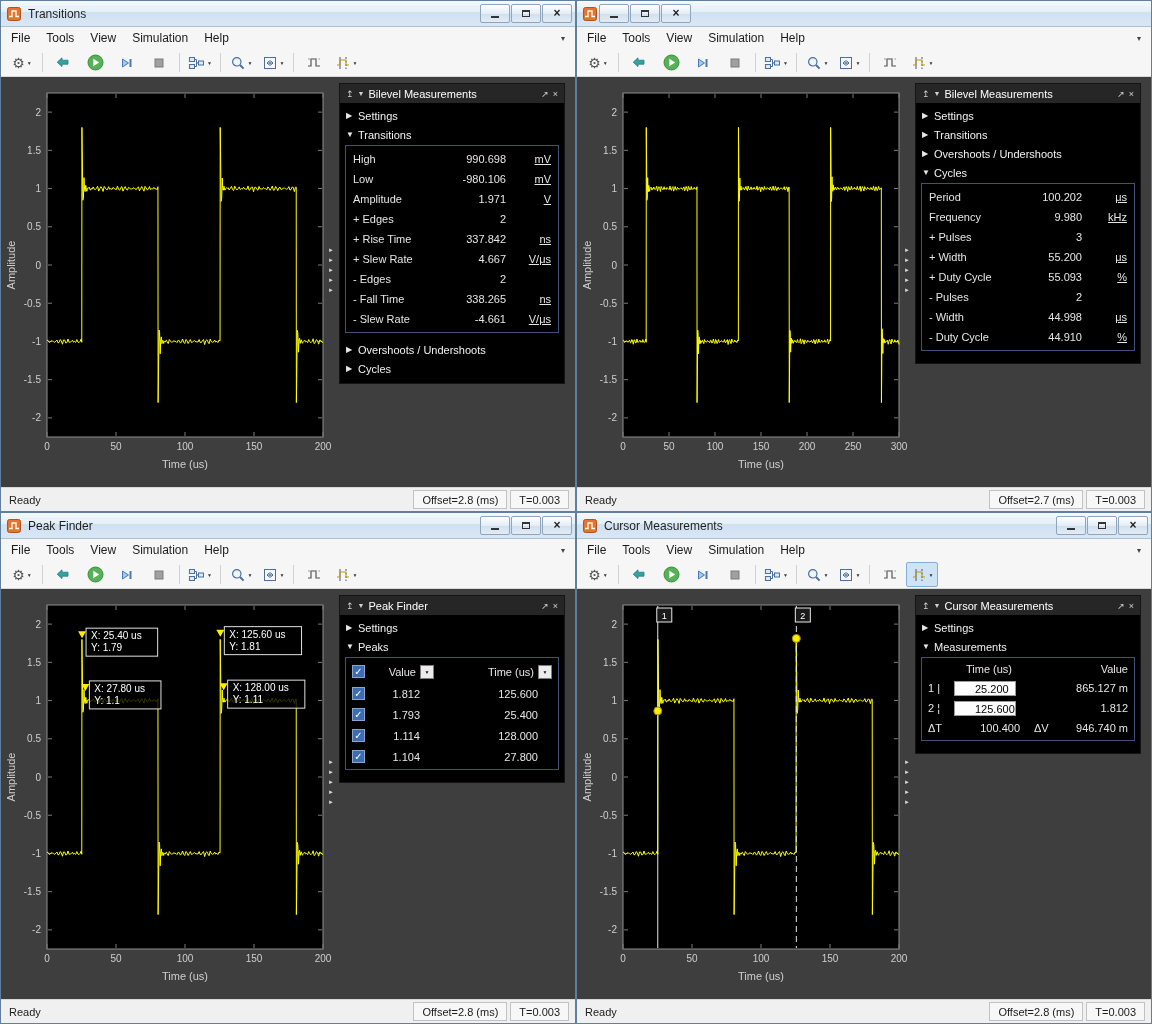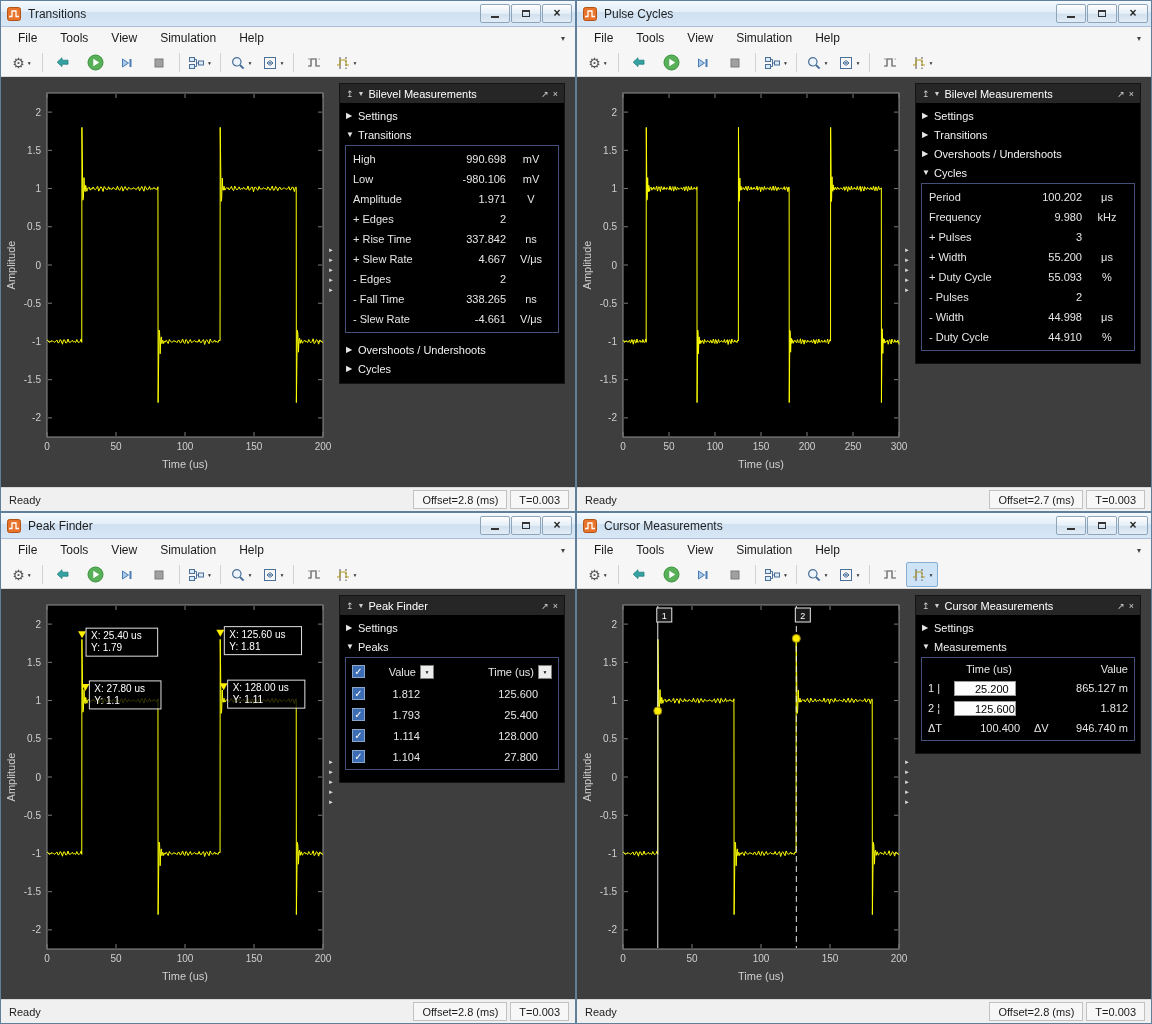--- a/index.html
+++ b/index.html
@@ -8,21 +8,21 @@
   .win{width:576px;height:512px;display:flex;flex-direction:column;background:#be185d;border:1px solid #5f7f9d;box-sizing:border-box;overflow:hidden;}
   .titlebar{height:25px;flex:none;background:linear-gradient(#f4f9fd 0%,#e2eef9 45%,#cfe1f2 46%,#d9e7f5 100%);display:flex;align-items:center;padding:0 3px 0 6px;border-bottom:1px solid #a9c0d8;}
   .app-icon{width:16px;height:14px;flex:none;display:flex;align-items:center;}
   .title{flex:1;font-size:12px;color:#1f1f1f;margin-left:5px;white-space:nowrap;}
   .winbtns{display:flex;gap:1px;}
   .wbtn{width:28px;height:17px;border:1px solid #8fa6ba;border-radius:2px;background:linear-gradient(#ffffff,#e4edf6 50%,#d0dfee 51%,#e2ecf6);display:flex;align-items:center;justify-content:center;}
   .glyph-min{width:8px;height:2px;background:#333;margin-top:7px;}
   .glyph-max{width:8px;height:7px;border:1px solid #333;border-top-width:2px;box-sizing:border-box;}
   .glyph-close{font-size:12px;line-height:11px;color:#222;font-weight:bold;}
   .menubar{height:22px;flex:none;background:#f6f6f6;display:flex;align-items:center;font-size:12px;color:#1a1a1a;padding:0 2px;}
-  .menu-item{padding:3px 8px;cursor:default;margin-left:7px;}
+  .menu-item{padding:3px 8px;cursor:default;}
   .menu-chevron{margin-left:auto;padding-right:8px;color:#444;font-size:8px;}
   .toolbar{height:27px;flex:none;background:#f6f6f6;border-bottom:1px solid #d9d9d9;display:flex;align-items:center;padding:0 5px;}
   .tbtn{height:23px;min-width:24px;display:flex;align-items:center;justify-content:center;padding:0 3px;border:1px solid transparent;border-radius:2px;}
   .win[data-idx="3"] .tbtn-cursors{background:#cfe3f6;border-color:#82aed6;}
   .gear{font-size:14px;color:#555;line-height:14px;}
   .caret{font-size:5px;color:#333;margin-left:2px;}
   .tsep{width:1px;height:19px;background:#d2d2d2;margin:0 4px;flex:none;}
   .scope{flex:1;position:relative;background:#3e3e3e;overflow:hidden;}
   svg.plot{position:absolute;left:0;top:0;width:576px;height:413px;}
   .splitter{position:absolute;left:327px;top:170px;display:flex;flex-direction:column;gap:4px;}
@@ -33,21 +33,21 @@
   .phicon-caret{font-size:7px;}
   .panel-title{flex:1;color:#ffffff;font-weight:normal;font-size:11px;margin-left:2px;white-space:nowrap;}
   .panel-body{padding:2px 0 5px 0;}
   .section-header{height:19px;display:flex;align-items:center;padding:0 6px;color:#f2f2f2;}
   .section-arrow{font-size:8px;color:#e8e8e8;width:12px;flex:none;}
   .section-label{font-size:11px;white-space:nowrap;}
   .rows-box{border:1px solid #44507a;margin:1px 5px 7px 5px;padding:3px 0;background:#000;}
   .m-row{height:20px;display:flex;align-items:center;padding:0 7px;}
   .m-label{flex:1;color:#e6e6e6;white-space:nowrap;}
   .m-num{width:72px;text-align:right;color:#e6e6e6;}
-  .m-unit{width:40px;text-align:center;margin-left:5px;color:#e6e6e6;white-space:nowrap;}
+  .m-unit{width:40px;text-align:right;margin-left:5px;color:#e6e6e6;white-space:nowrap;text-decoration:underline;}
   .peaks-box{padding:2px 0;}
   .pk-row{display:flex;align-items:center;height:21px;padding:0 6px;}
   .pk-head{height:23px;}
   .pk-check{width:13px;height:13px;flex:none;background:#3c6cb4;border:1px solid #89a6cc;color:#fff;font-size:10px;line-height:12px;text-align:center;margin-right:9px;box-sizing:border-box;}
   .pk-val-h{width:42px;text-align:right;margin-right:4px;}
   .pk-drop{width:14px;height:14px;flex:none;background:#ececec;border:1px solid #7d7d7d;color:#111;font-size:5px;display:flex;align-items:center;justify-content:center;box-sizing:border-box;}
   .pk-time-h{flex:1;text-align:right;margin-right:4px;}
   .pk-val{width:46px;text-align:right;}
   .pk-time{flex:1;text-align:right;padding-right:14px;}
   .cur-box{padding:2px 0;}
@@ -306,21 +306,20 @@
   </div>
 </div>
     <div class="win" data-idx="1">
   <div class="titlebar">
     <span class="app-icon">
       <svg width="14" height="14" viewBox="0 0 14 14">
             <rect x="0.5" y="0.5" width="13" height="13" rx="2" fill="#e8732a" stroke="#b4531a"></rect>
             <polyline points="2,9.5 5,9.5 5,4 9,4 9,9.5 12,9.5" fill="none" stroke="#ffffff" stroke-width="1.3"></polyline>
           </svg>
     </span>
-    <span class="title">Pulse Cycles</span>
     <span class="winbtns">
       <span class="wbtn">
             <span class="glyph-min"></span>
           </span>
       <span class="wbtn">
             <span class="glyph-max"></span>
           </span>
       <span class="wbtn">
             <span class="glyph-close">×</span>
           </span>

